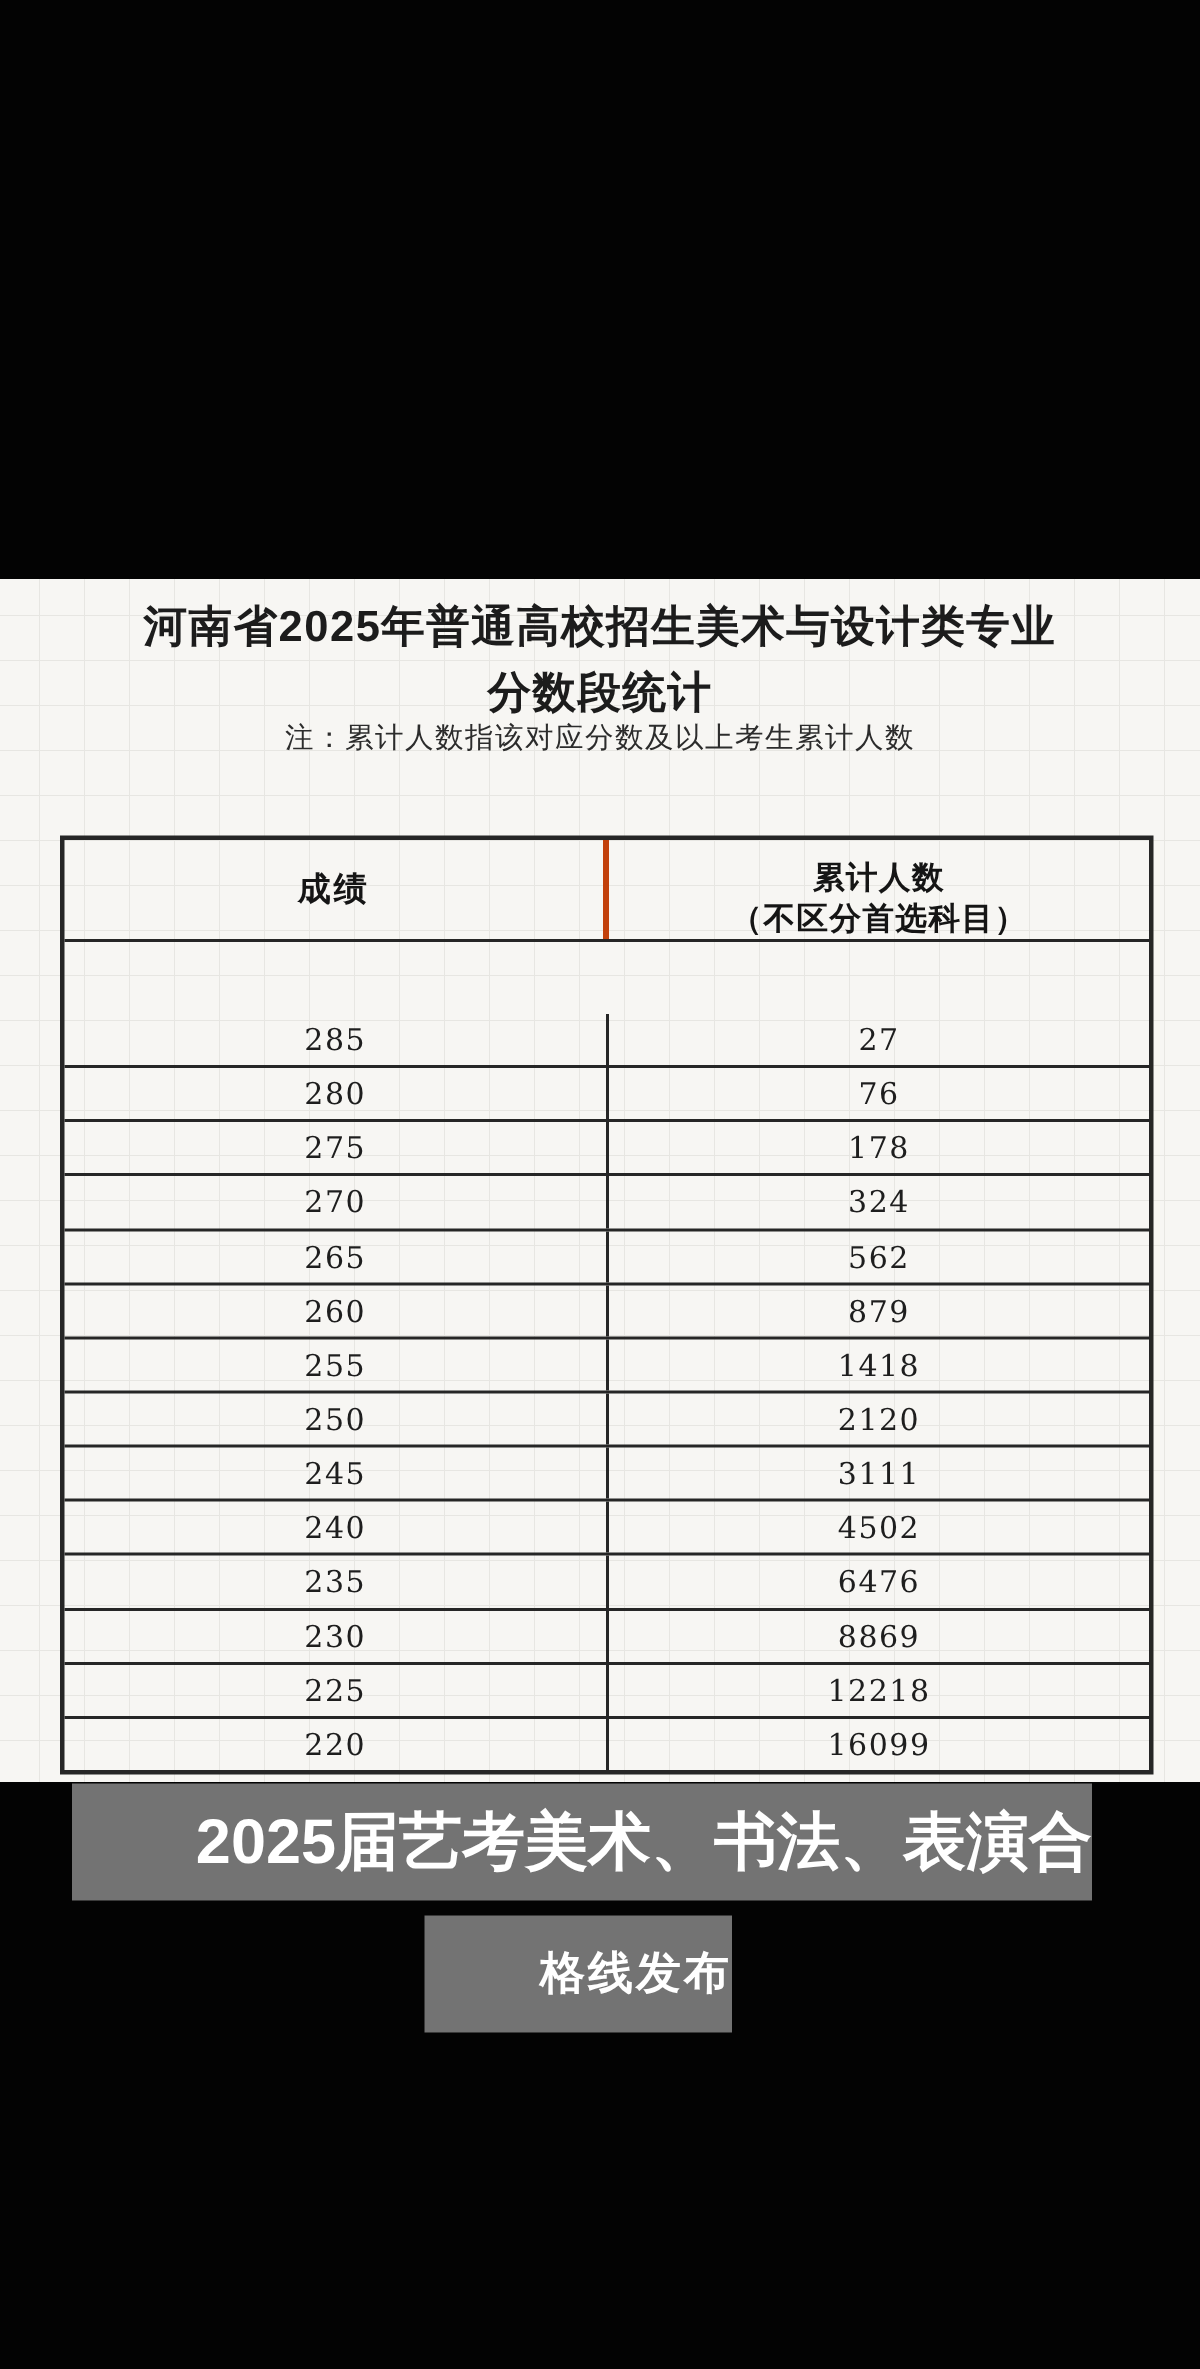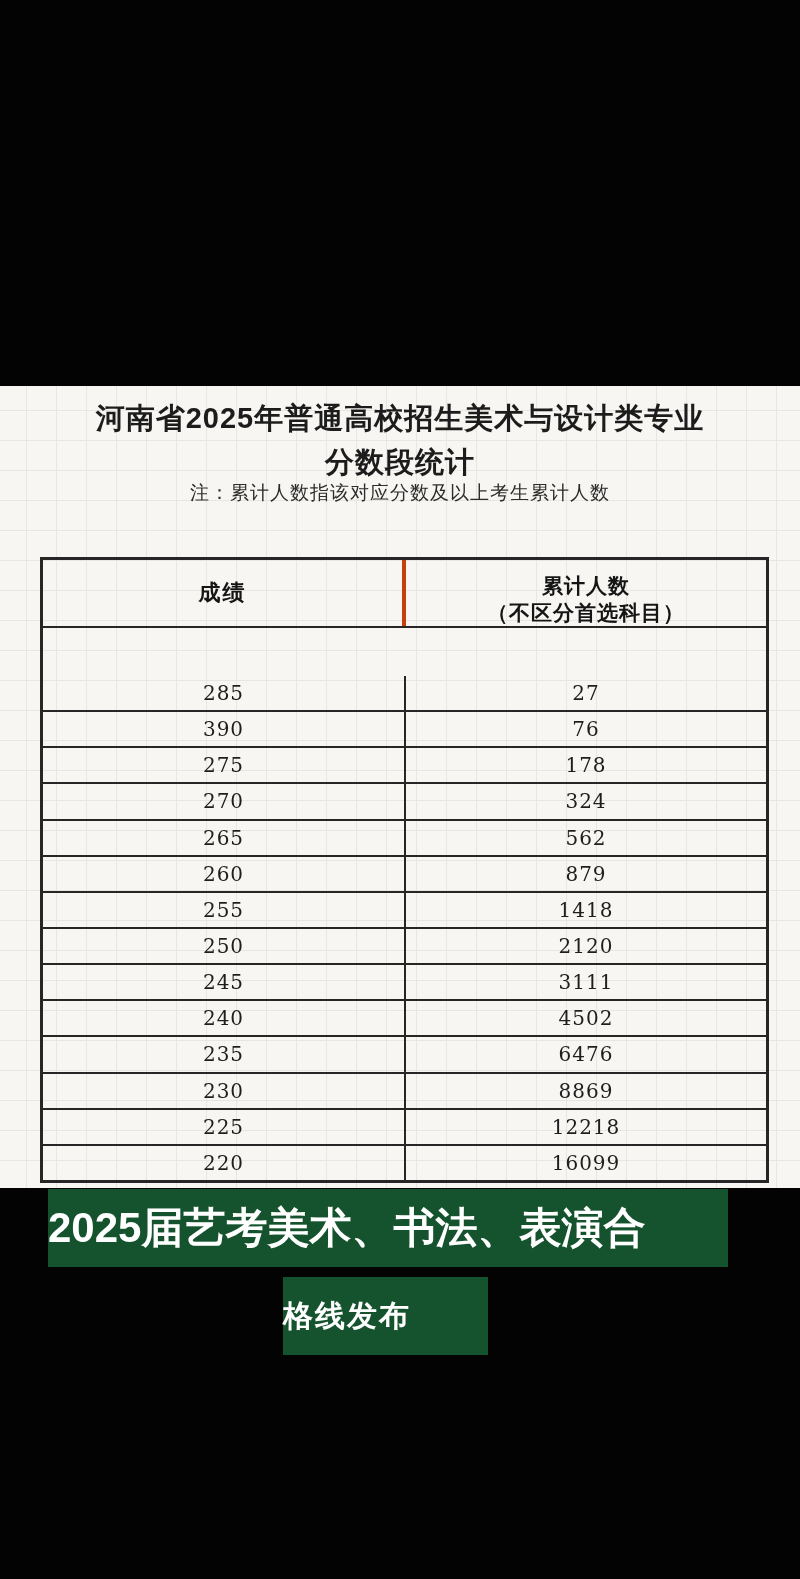--- a/index.html
+++ b/index.html
@@ -67,22 +67,22 @@
   .td-count{
     flex:1;display:flex;align-items:center;justify-content:center;
   }
   .td-score,.td-count{
     font-family:"DejaVu Serif","Liberation Serif",serif;
     font-size:20px;color:#1e1e1e;letter-spacing:1px;
   }
   
   .banner{
     position:absolute;
-    background:#14532d;
-    color:#ffffff;font-weight:bold;text-align:left;
+    background:#737373;
+    color:#ffffff;font-weight:bold;text-align:right;
     white-space:nowrap;
   }
   .banner-1{
     left:48px;top:1189px;width:680px;height:78px;
     font-size:42px;line-height:78px;letter-spacing:0px;
   }
   .banner-2{
     left:283px;top:1277px;width:205px;height:78px;
     font-size:30px;line-height:78px;letter-spacing:2px;
   }
@@ -109,21 +109,21 @@
         <div>（不区分首选科目）</div>
       </div>
     </div>
     <div class="tbody">
   <div class="trow">
     <div class="td-score">285</div>
     <div class="td-count">27</div>
   </div>
 
   <div class="trow">
-    <div class="td-score">390</div>
+    <div class="td-score">280</div>
     <div class="td-count">76</div>
   </div>
 
   <div class="trow">
     <div class="td-score">275</div>
     <div class="td-count">178</div>
   </div>
 
   <div class="trow">
     <div class="td-score">270</div>

